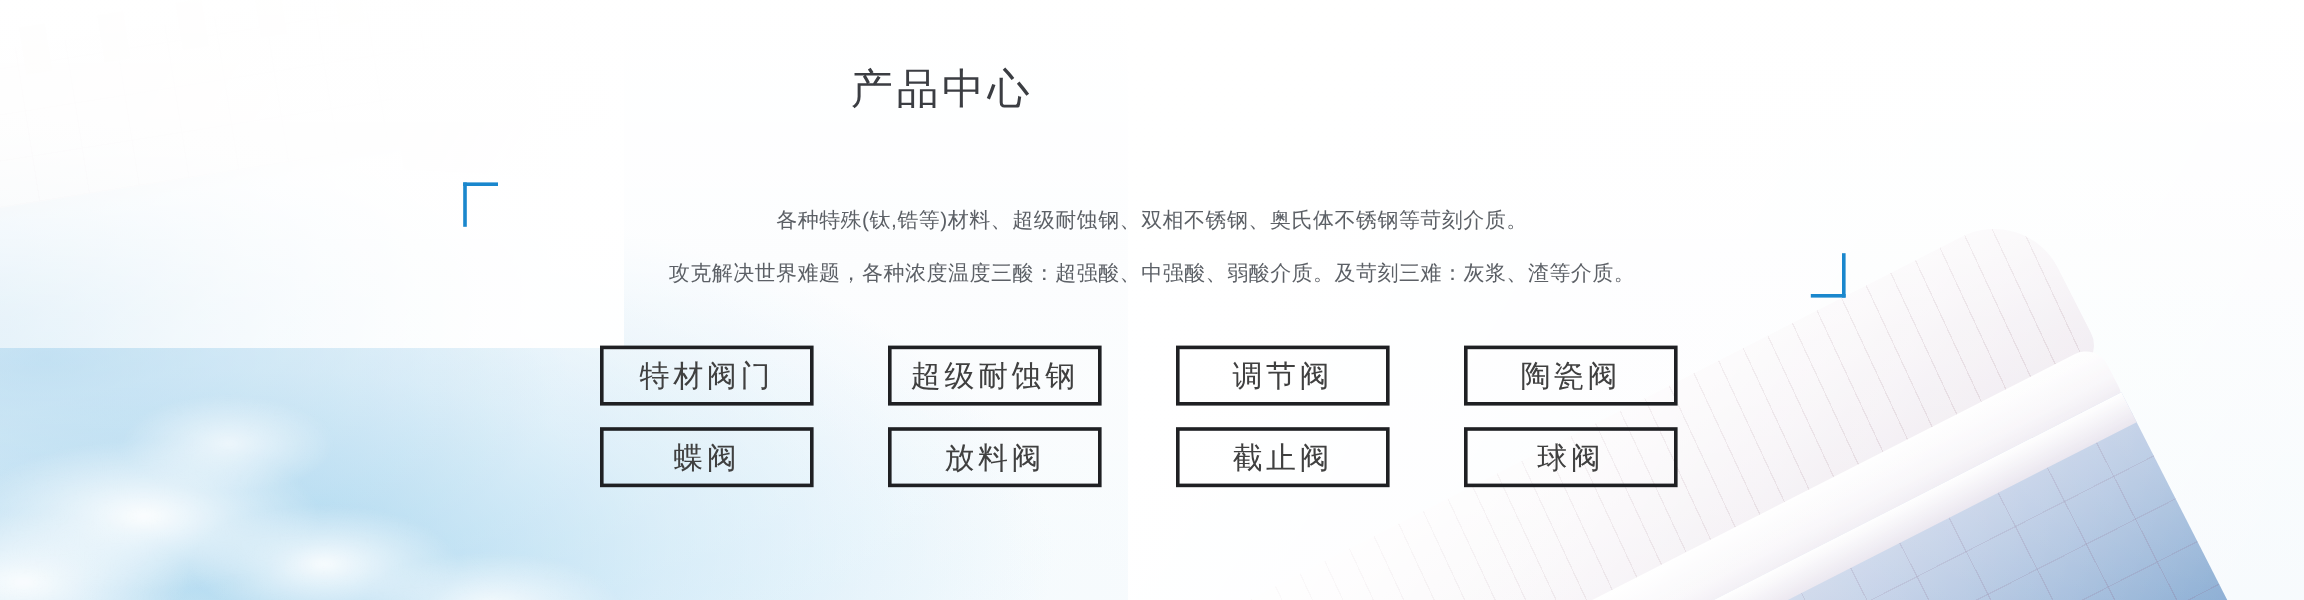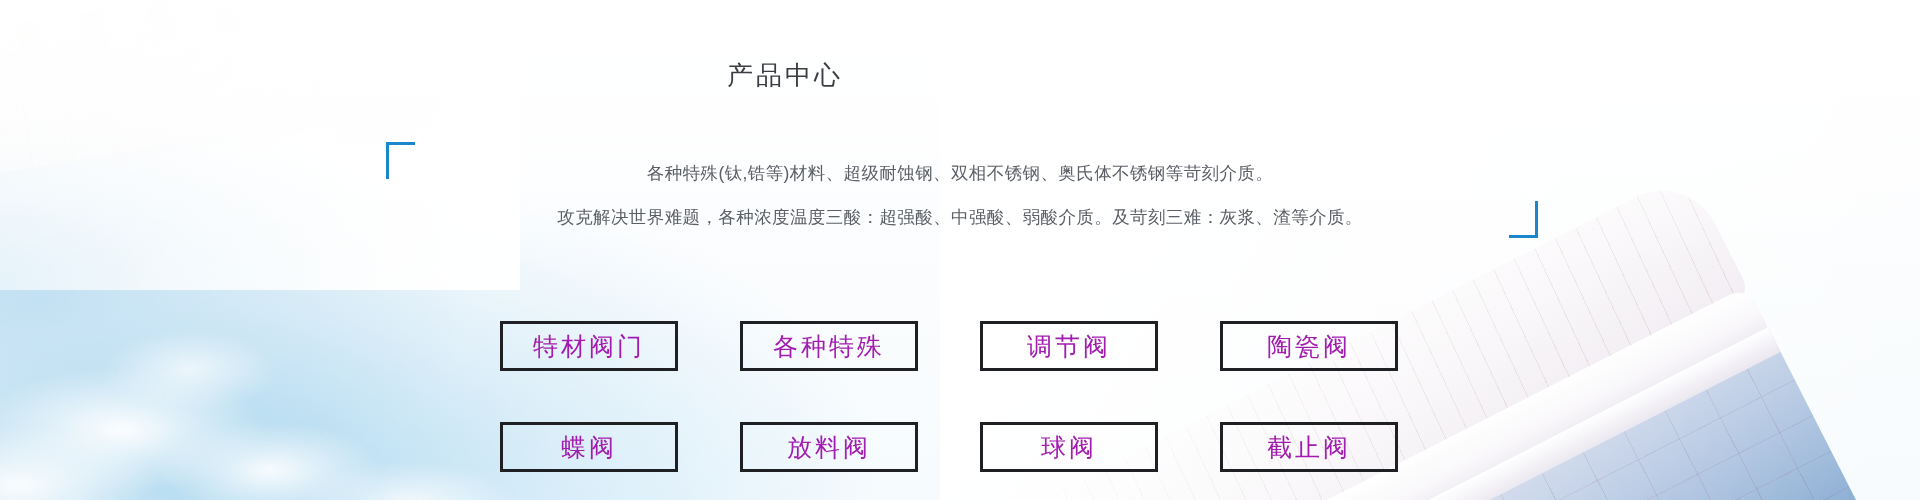--- a/index.html
+++ b/index.html
@@ -100,50 +100,49 @@
     background:linear-gradient(180deg, rgba(255,255,255,.92) 0%, rgba(255,255,255,.70) 26%, rgba(255,255,255,.32) 52%, rgba(255,255,255,.10) 100%);
     pointer-events:none;
   }
 
   
   .content{position:absolute;inset:0;}
 
   .page-title{
     position:absolute;top:54px;left:0;width:1570px;
     text-align:center;
-    font-size:26px;line-height:42px;color:#3b3d42;
+    font-size:35px;line-height:42px;color:#3b3d42;
     letter-spacing:3px;font-weight:400;
   }
 
   .desc-wrap{
-    position:absolute;top:130px;left:380px;width:1160px;height:106px;
+    position:absolute;top:140px;left:380px;width:1160px;height:106px;
   }
   .bracket{position:absolute;width:26px;height:34px;}
   .bracket.tl{left:6px;top:12px;border-left:3px solid #1a87cd;border-top:3px solid #1a87cd;}
   .bracket.br{right:2px;bottom:-2px;border-right:3px solid #1a87cd;border-bottom:3px solid #1a87cd;}
 
   .desc-line{
     text-align:center;color:#5c6066;font-size:17.5px;line-height:30px;
     letter-spacing:.4px;
   }
   .desc-line.l1{position:absolute;top:28px;left:0;width:1160px;}
   .desc-line.l2{position:absolute;top:72px;left:0;width:1160px;}
 
   .btn-grid{
     position:absolute;top:288px;left:500px;width:920px;
     display:flex;flex-wrap:wrap;gap:18px 62px;
   }
   .cat-btn{
     width:178px;height:50px;box-sizing:border-box;
     border:3px solid #1f2023;background:transparent;
     display:flex;align-items:center;justify-content:center;
-    font-size:25px;color:#a21caf;letter-spacing:3px;
+    font-size:25px;color:#404040;letter-spacing:3px;
     font-family:"Liberation Sans","DejaVu Sans",sans-serif;
     cursor:pointer;
-    margin-top:33px;
   }
 </style>
 </head>
 <body>
 
 <div class="banner">
 
   <div class="bg-sky"></div>
   <div class="clouds"></div>
 
@@ -171,23 +170,23 @@
 
     <div class="desc-wrap">
       <span class="bracket tl"></span>
       <span class="bracket br"></span>
       <div class="desc-line l1">各种特殊(钛,锆等)材料、超级耐蚀钢、双相不锈钢、奥氏体不锈钢等苛刻介质。</div>
       <div class="desc-line l2">攻克解决世界难题，各种浓度温度三酸：超强酸、中强酸、弱酸介质。及苛刻三难：灰浆、渣等介质。</div>
     </div>
 
     <div class="btn-grid">
       <button class="cat-btn">特材阀门</button>
-      <button class="cat-btn">各种特殊</button>
+      <button class="cat-btn">超级耐蚀钢</button>
       <button class="cat-btn">调节阀</button>
       <button class="cat-btn">陶瓷阀</button>
       <button class="cat-btn">蝶阀</button>
       <button class="cat-btn">放料阀</button>
+      <button class="cat-btn">截止阀</button>
       <button class="cat-btn">球阀</button>
-      <button class="cat-btn">截止阀</button>
     </div>
 
   </div>
 </div>
 
 </body></html>

